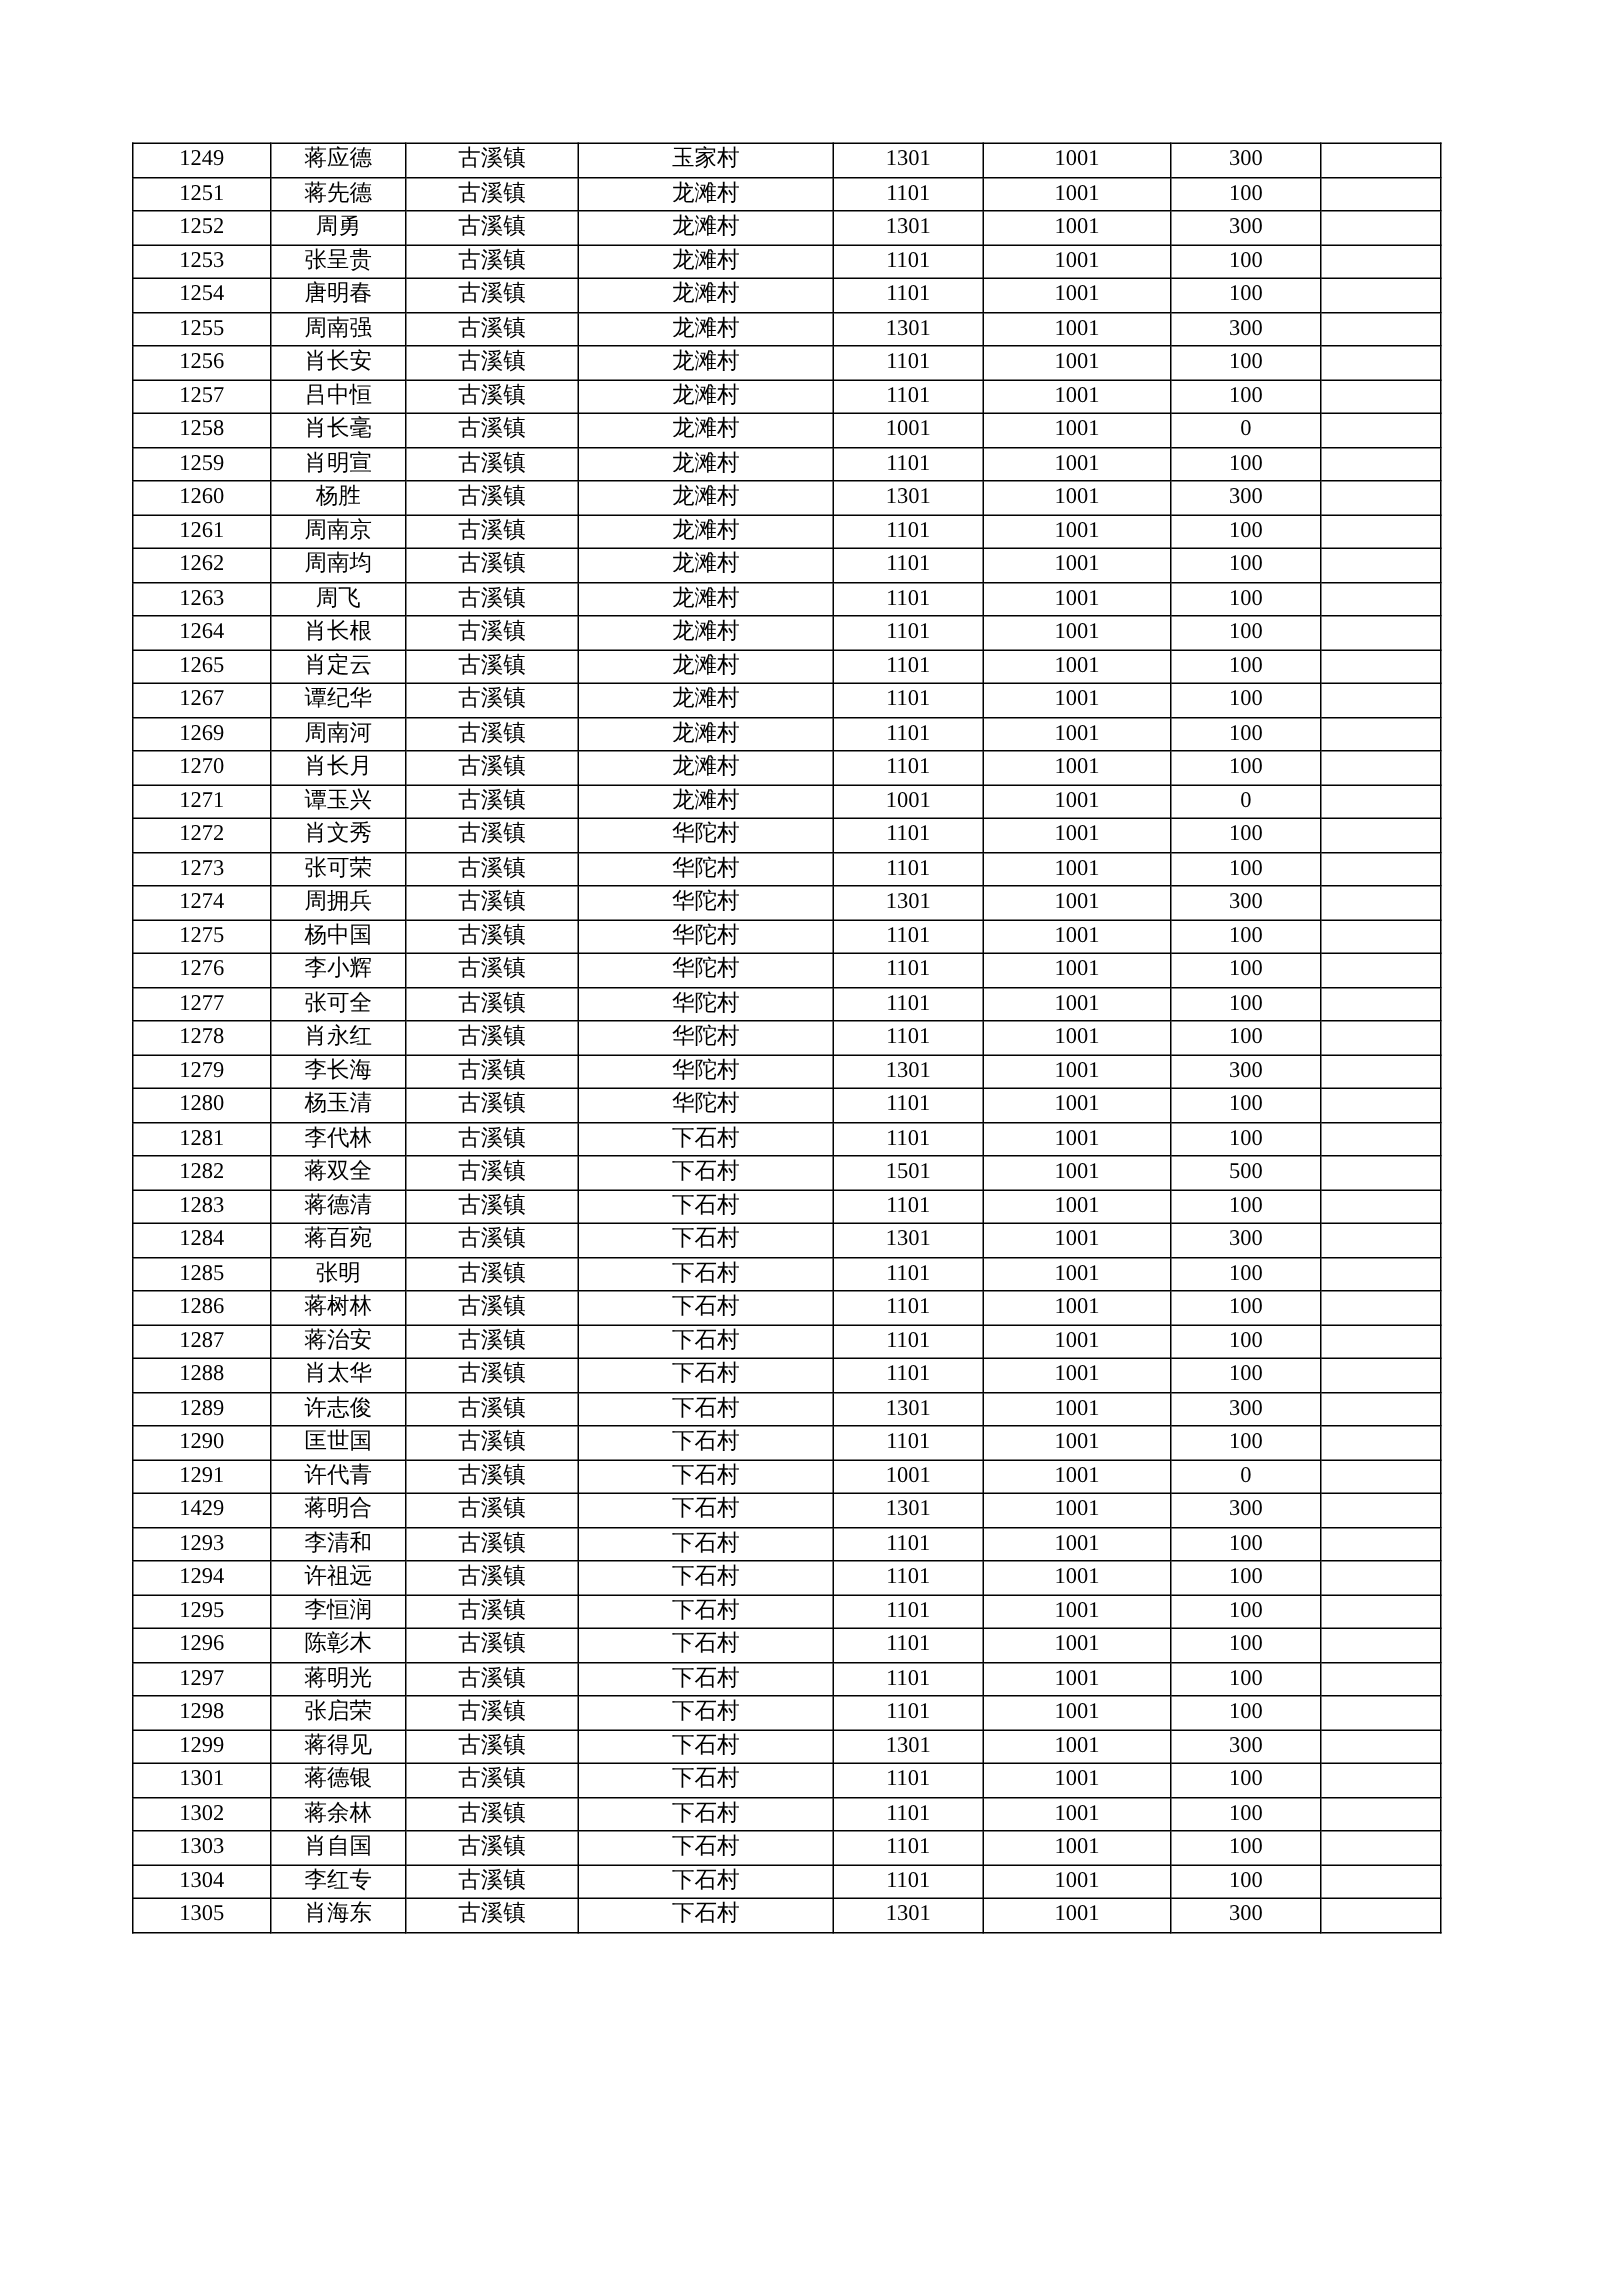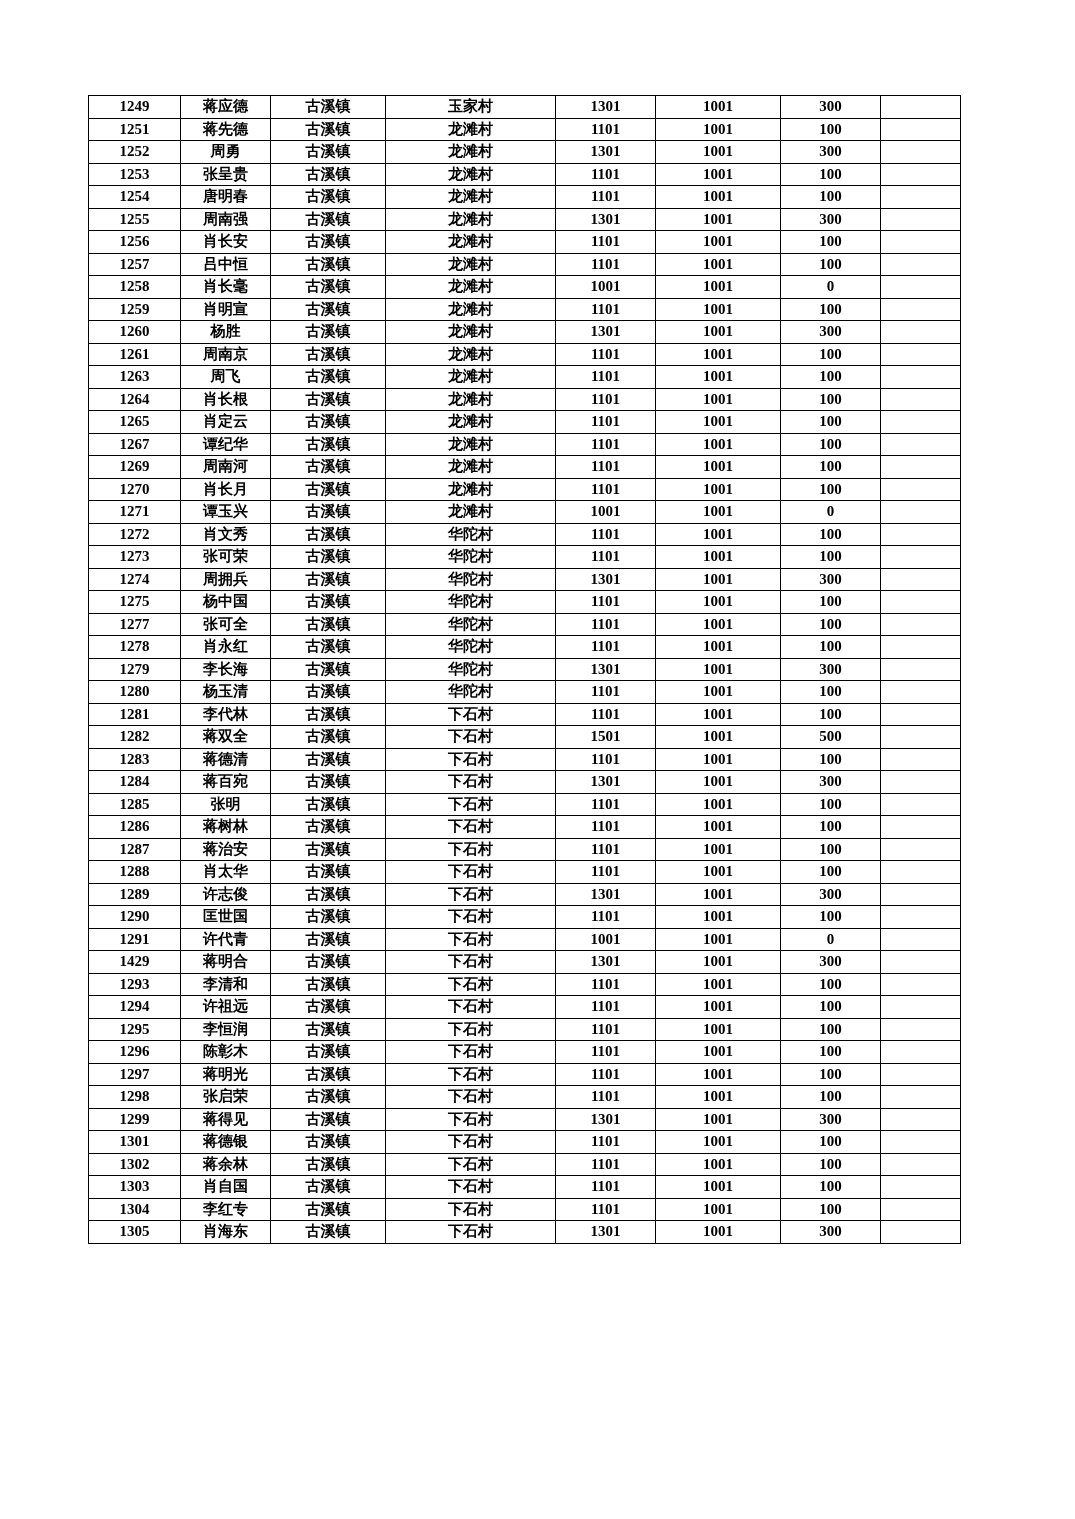--- a/index.html
+++ b/index.html
@@ -16,21 +16,20 @@
   }
   .sheet {
     position: absolute;
     left: 88px;
     top: 95px;
   }
   table.data-table {
     border-collapse: collapse;
     table-layout: fixed;
     width: 872px;
-    font-weight: bold;
   }
   table.data-table td {
     border: 1px solid #000000;
     height: 21.5px;
     padding: 0;
     text-align: center;
     vertical-align: middle;
     font-size: 15px;
     line-height: 1;
     overflow: hidden;
@@ -167,20 +166,30 @@
           <td>1261</td>
           <td>周南京</td>
           <td>古溪镇</td>
           <td>龙滩村</td>
           <td>1101</td>
           <td>1001</td>
           <td>100</td>
           <td></td>
         </tr>
         <tr>
+          <td>1262</td>
+          <td>周南均</td>
+          <td>古溪镇</td>
+          <td>龙滩村</td>
+          <td>1101</td>
+          <td>1001</td>
+          <td>100</td>
+          <td></td>
+        </tr>
+        <tr>
           <td>1263</td>
           <td>周飞</td>
           <td>古溪镇</td>
           <td>龙滩村</td>
           <td>1101</td>
           <td>1001</td>
           <td>100</td>
           <td></td>
         </tr>
         <tr>
@@ -269,20 +278,30 @@
           <td>古溪镇</td>
           <td>华陀村</td>
           <td>1301</td>
           <td>1001</td>
           <td>300</td>
           <td></td>
         </tr>
         <tr>
           <td>1275</td>
           <td>杨中国</td>
+          <td>古溪镇</td>
+          <td>华陀村</td>
+          <td>1101</td>
+          <td>1001</td>
+          <td>100</td>
+          <td></td>
+        </tr>
+        <tr>
+          <td>1276</td>
+          <td>李小辉</td>
           <td>古溪镇</td>
           <td>华陀村</td>
           <td>1101</td>
           <td>1001</td>
           <td>100</td>
           <td></td>
         </tr>
         <tr>
           <td>1277</td>
           <td>张可全</td>

